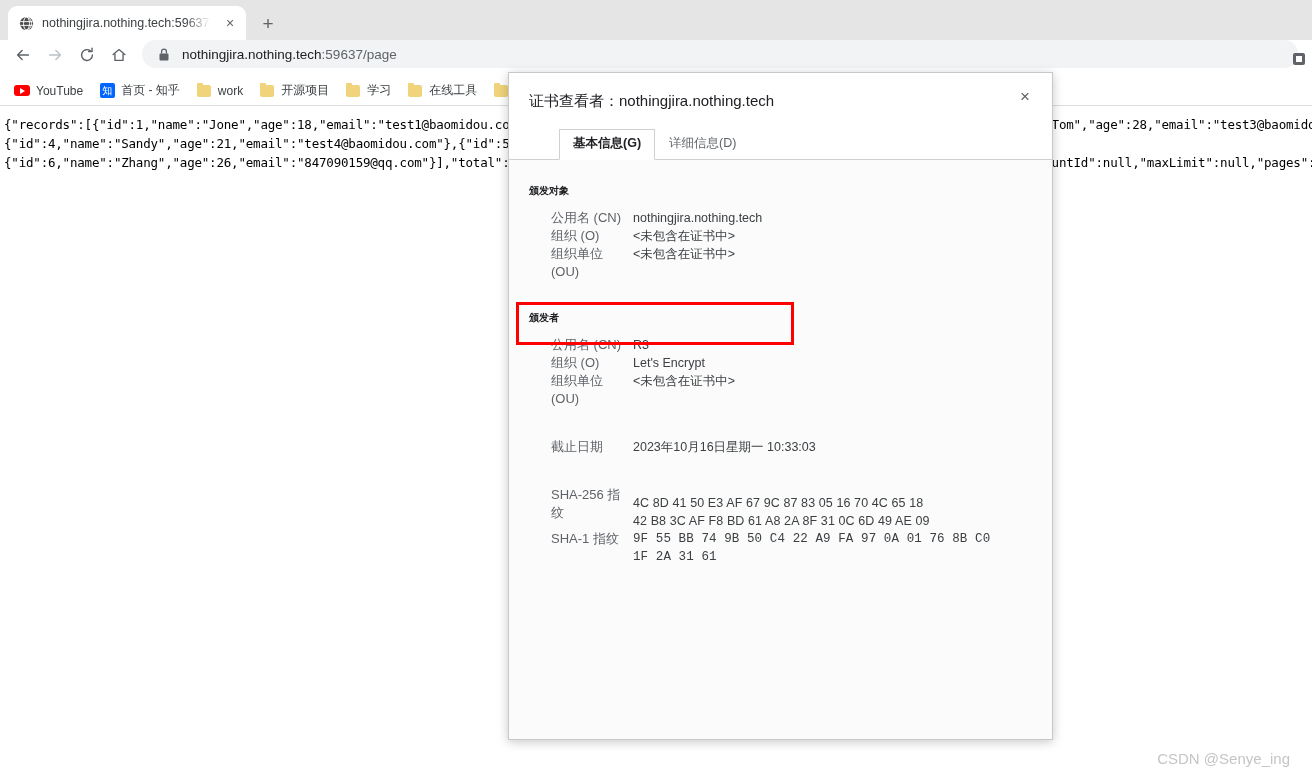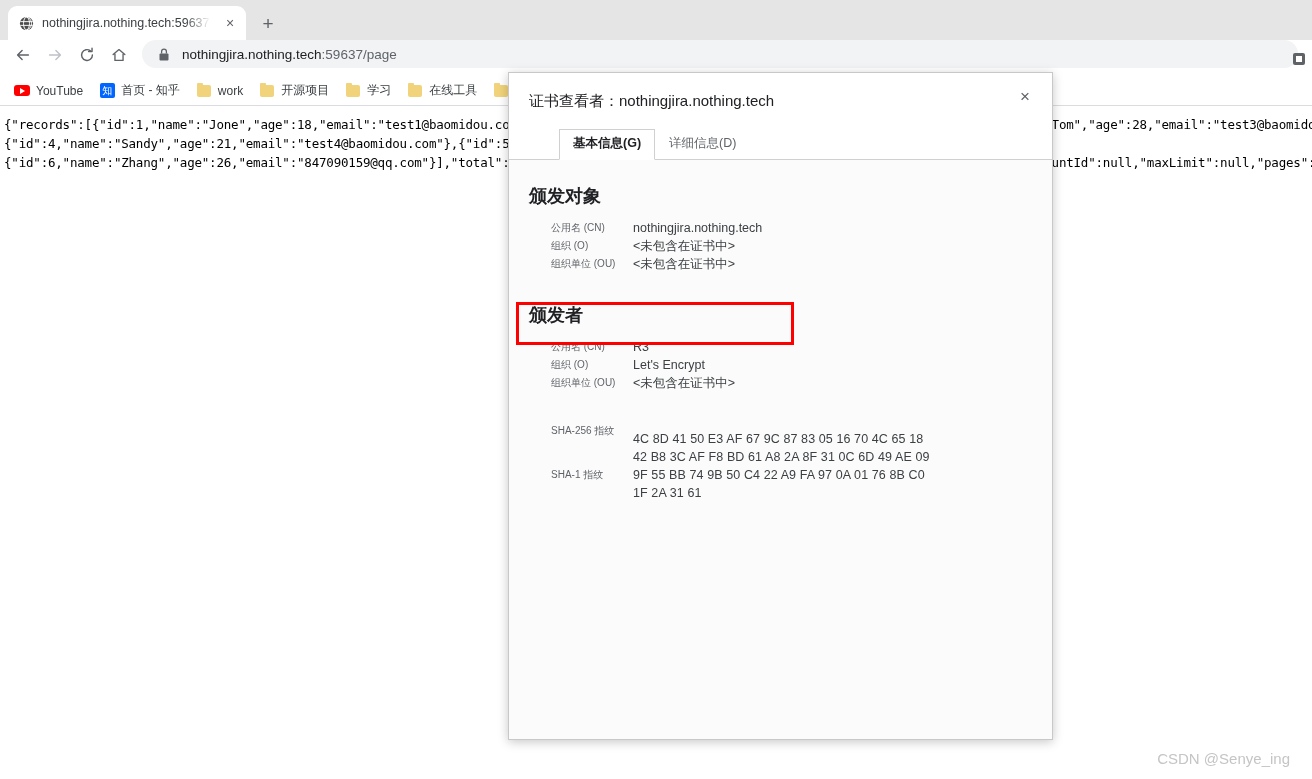--- a/index.html
+++ b/index.html
@@ -180,28 +180,28 @@
     margin-left: 32px;
   }
   .cert-body {
     flex: 1;
     background: #fbfbfb;
     padding: 24px 20px 0 20px;
     overflow: hidden;
     position: relative;
   }
   .sec-title {
-    font-size: 18px; font-weight: bold; color: #202124;
+    font-size: 10px; font-weight: bold; color: #202124;
     margin-bottom: 11px;
   }
   .sec-block { margin-bottom: 30px; }
   .kv-row { display: flex; line-height: 18px; }
   .kv-key {
     width: 104px; flex: none;
-    font-size: 10px; color: #5f6368;
+    font-size: 13px; color: #5f6368;
     padding-left: 22px;
   }
   .kv-val {
     font-size: 12.5px; color: #3c4043;
   }
   .kv-val.mono { letter-spacing: 0.1px; }
 
   .highlight-box {
     position: absolute;
     left: 7px; top: 142px;
@@ -372,31 +372,35 @@
           <span class="kv-key">组织 (O)</span>
           <span class="kv-val">Let's Encrypt</span>
         </div>
         <div class="kv-row">
           <span class="kv-key">组织单位 (OU)</span>
           <span class="kv-val">&lt;未包含在证书中&gt;</span>
         </div>
       </div>
 
       <div class="sec-block">
+        <div class="kv-row">
+          <span class="kv-key">截止日期</span>
+          <span class="kv-val">2023年10月16日星期一 10:33:03</span>
+        </div>
       </div>
 
       <div class="sec-block">
         <div class="kv-row">
           <span class="kv-key">SHA-256 指纹</span>
           <span class="kv-val mono" style="white-space:pre;margin-top:8px;">4C 8D 41 50 E3 AF 67 9C 87 83 05 16 70 4C 65 18
 42 B8 3C AF F8 BD 61 A8 2A 8F 31 0C 6D 49 AE 09</span>
         </div>
         <div class="kv-row">
           <span class="kv-key">SHA-1 指纹</span>
-          <span class="kv-val mono" style="white-space:pre;">9F 55 BB 74 9B 50 C4 22 A9 FA 97 0A 01 76 8B C0
+          <span class="kv-val mono" style="white-space:pre;font-family:Liberation Mono, monospace;">9F 55 BB 74 9B 50 C4 22 A9 FA 97 0A 01 76 8B C0
 1F 2A 31 61</span>
         </div>
       </div>
 
       <div class="highlight-box"></div>
     </div>
   </div>
 
   <div class="watermark">CSDN @Senye_ing</div>
 </div>

